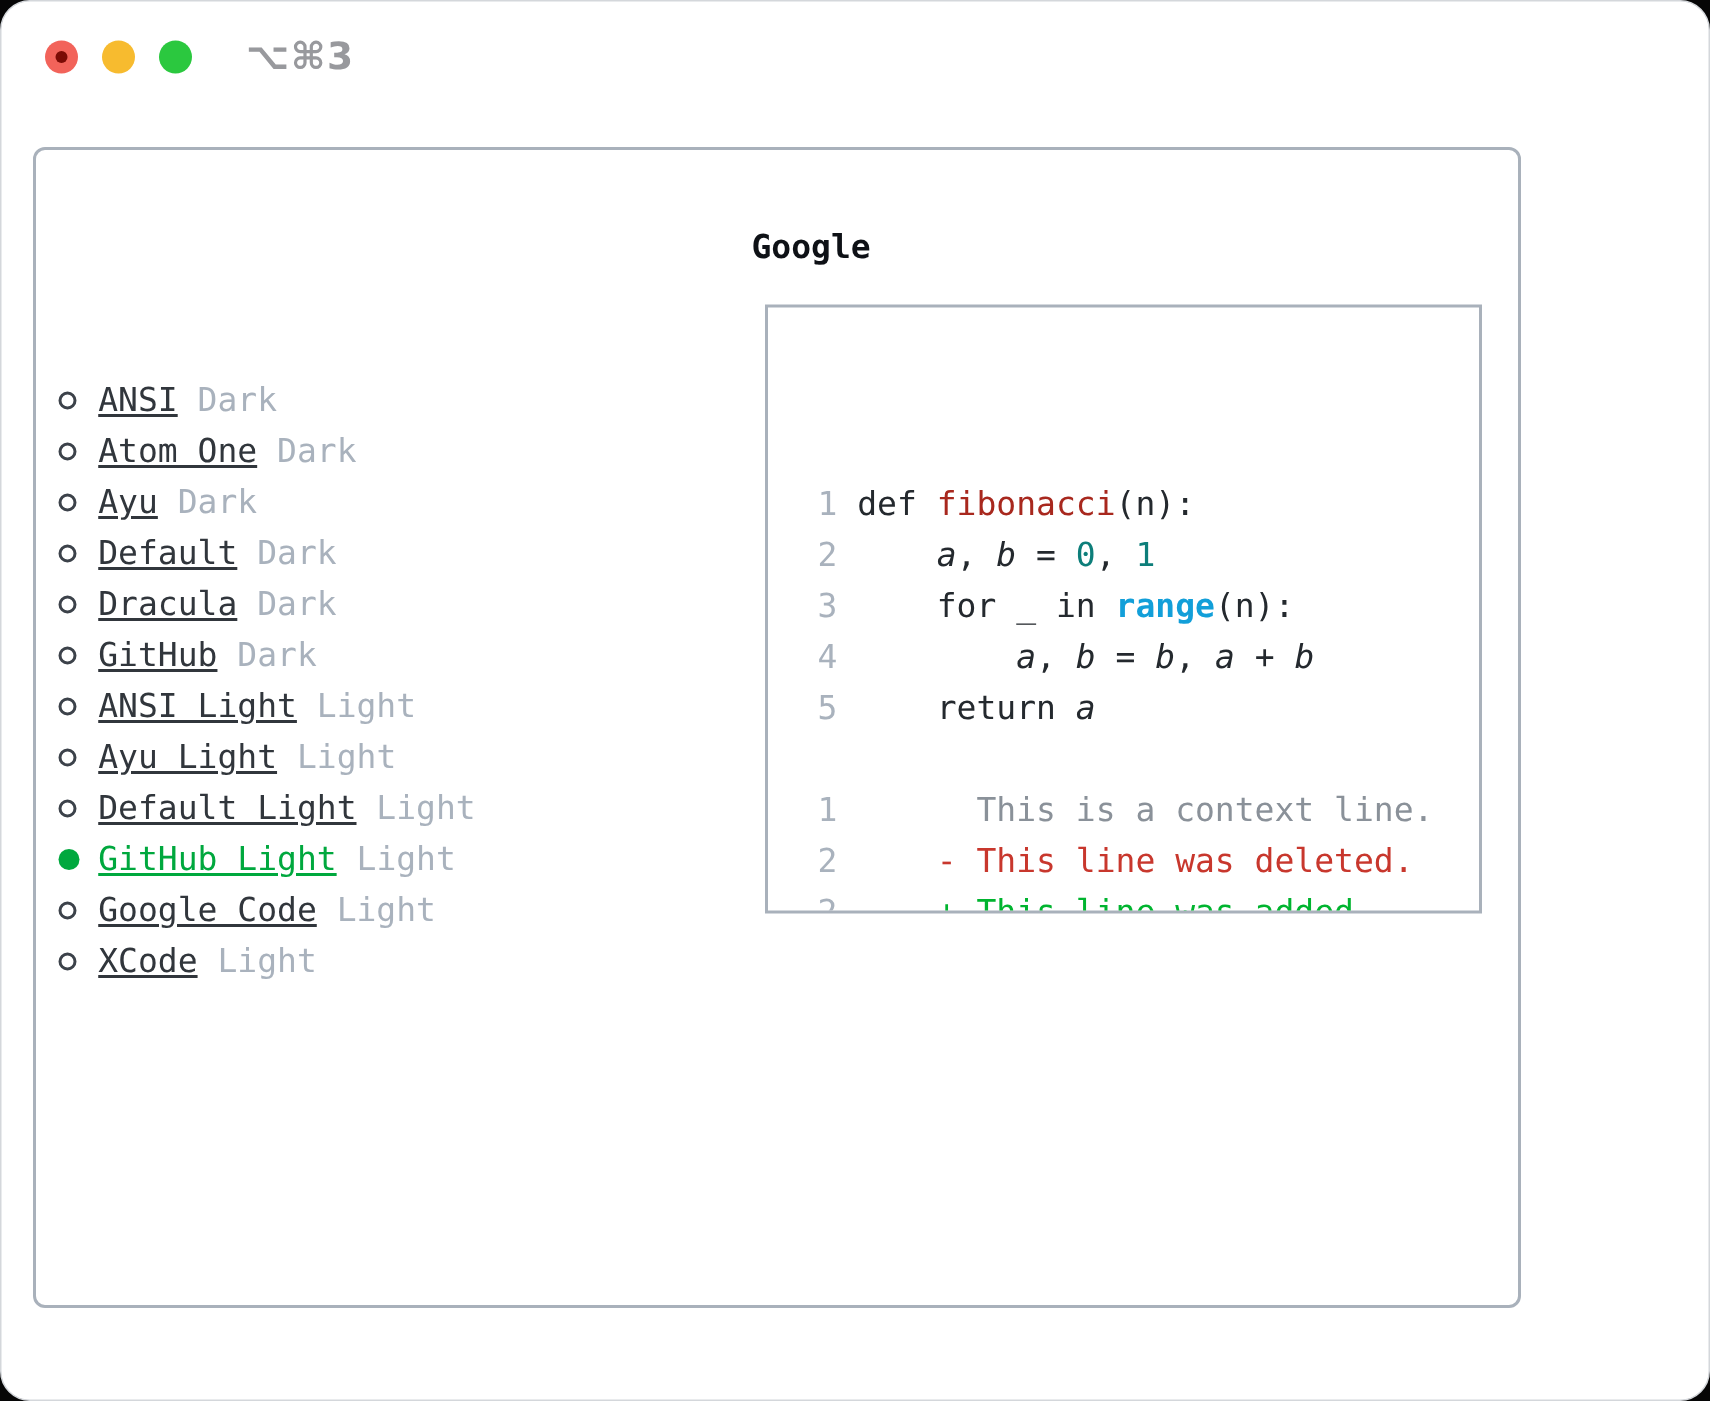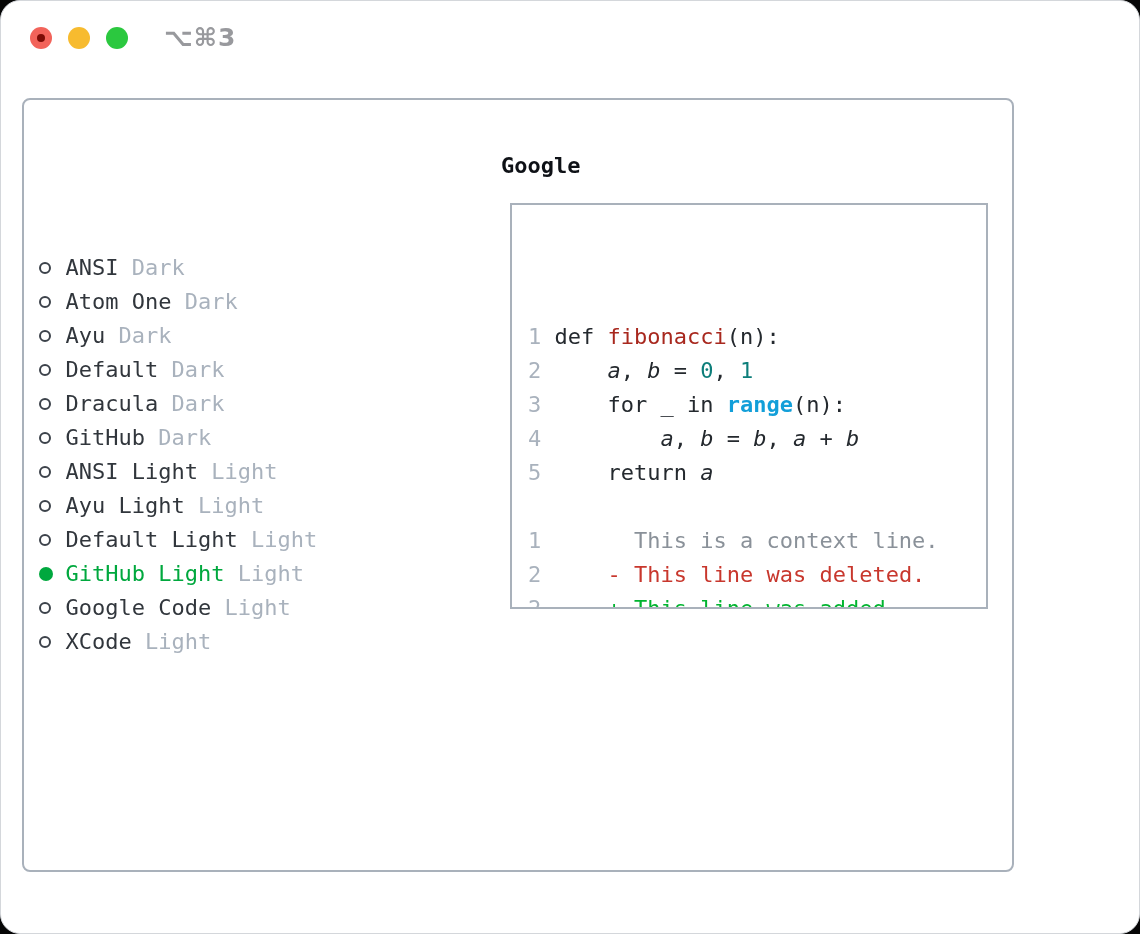--- a/index.html
+++ b/index.html
@@ -50,36 +50,36 @@
   .cell { display:inline-block; width:2ch; }
   .radio {
     display:inline-block; width:12px; height:12px;
     border:2px solid #3c424a; border-radius:50%;
     vertical-align:1px;
   }
   .radio.sel {
     width:14px; height:14px; border:none;
     background:var(--green,#00a83e); vertical-align:0;
   }
-  .name { color:var(--dark-text,#31363c); }
+  .name { color:var(--dark-text,#31363c);text-decoration:underline; }
   .name.sel-text { color:var(--green,#00a83e);margin-top:31px; }
   .variant { margin-left:1ch; color:var(--muted,#a9b2bd); }
   .spacer { height:34px; }
 
   
   .preview-title {
     position:absolute; left:477px; top:49px;
     font-size:22px; line-height:34px; font-weight:bold;
     color:var(--header,#0e1116);
   }
   .preview-box {
     position:absolute; left:486px; top:103px; width:478px; height:406px;
     border:2px solid var(--border,#a9b1bb);
     background:#fff;
-    padding:47px 0 0 16px;
+    padding:47px 0 0 33px;
     font-size:22px; line-height:34px; white-space:pre;
     overflow:hidden;
   }
   .cline { height:34px; }
   .ln { color:var(--muted,#a9b2bd); }
   .t-p { color:var(--plain,#24292e); }
   .t-f { color:var(--func,#a8281e); }
   .t-n { color:var(--numlit,#0d7e7a); }
   .t-c { color:var(--call,#129fd9);font-weight:bold; }
   .t-v { color:var(--plain,#24292e); font-style:italic; }

